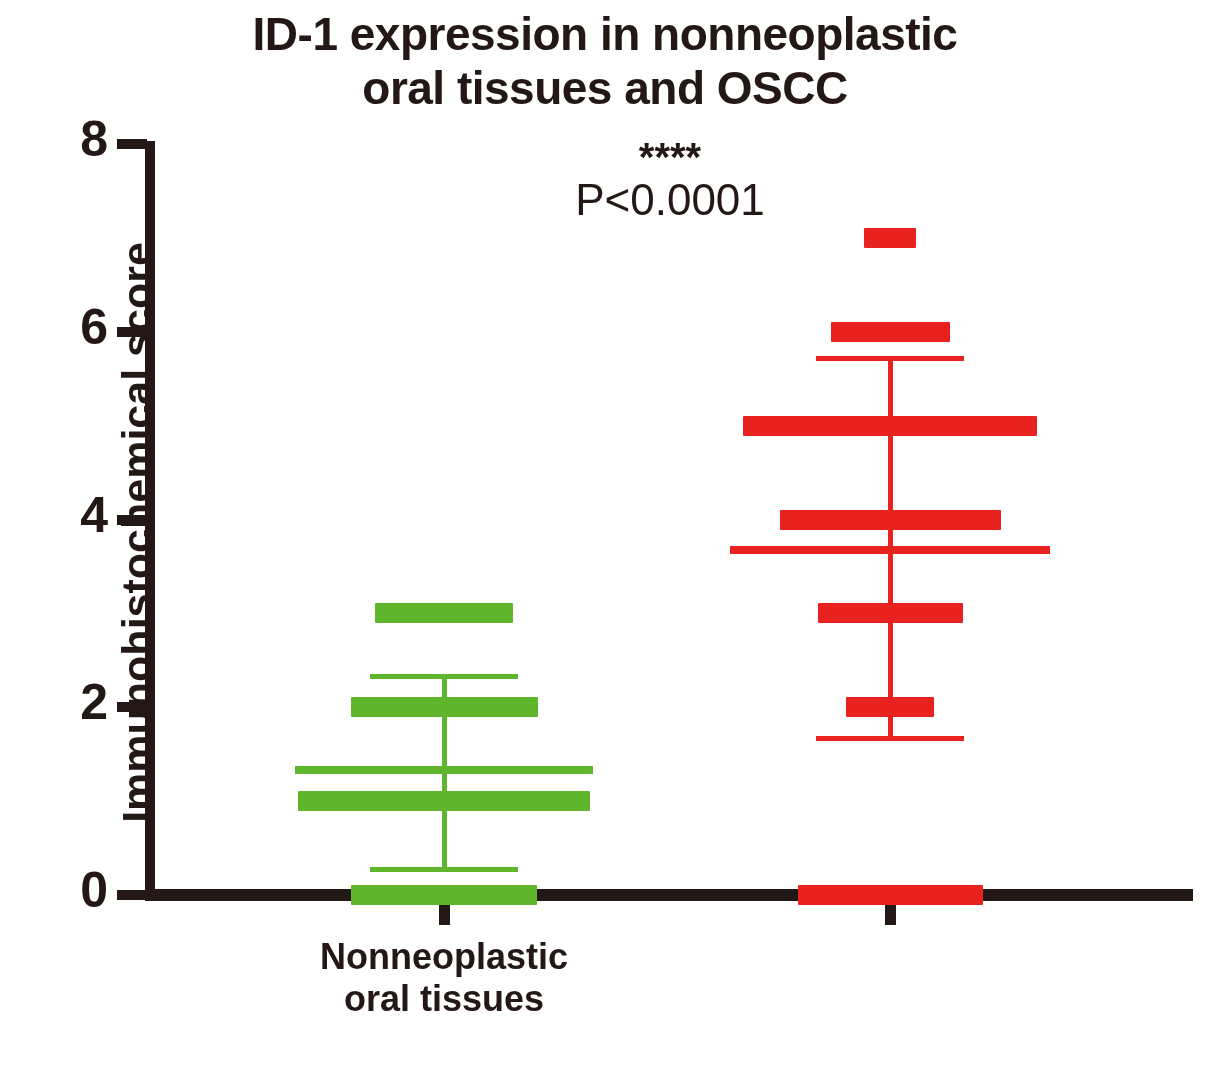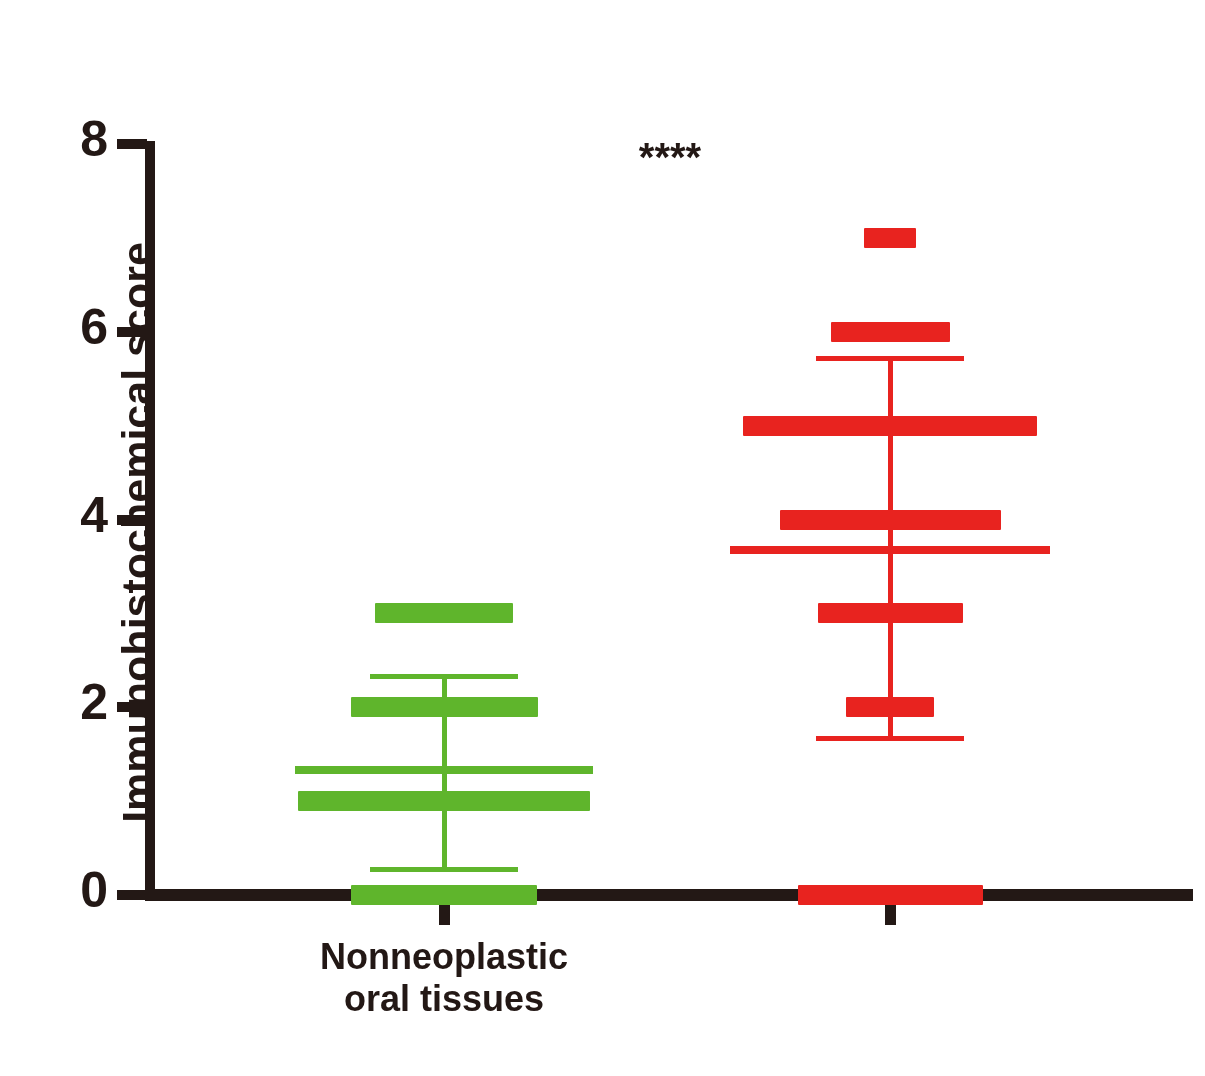--- a/index.html
+++ b/index.html
@@ -143,22 +143,25 @@
   }
   .mean-line {
     position: absolute;
   }
 </style>
 </head>
 <body>
 
 <div id="figure">
 
+  <div id="chart-title">ID-1 expression in nonneoplastic
+oral tissues and  OSCC</div>
 
   <div id="sig-stars">****</div>
+  <div id="sig-pvalue">P&lt;0.0001</div>
 
   <div id="y-axis-label">Immunohistochemical score</div>
 
   <div id="y-axis-line"></div>
   <div id="x-axis-line"></div>
 
   <div id="plot-layer">
       <div class="y-tick" style="top: 890px;"></div>
       <div class="y-tick-label" style="left: 18px; top: 865px;">0</div>
       <div class="y-tick" style="top: 702.25px;"></div>

